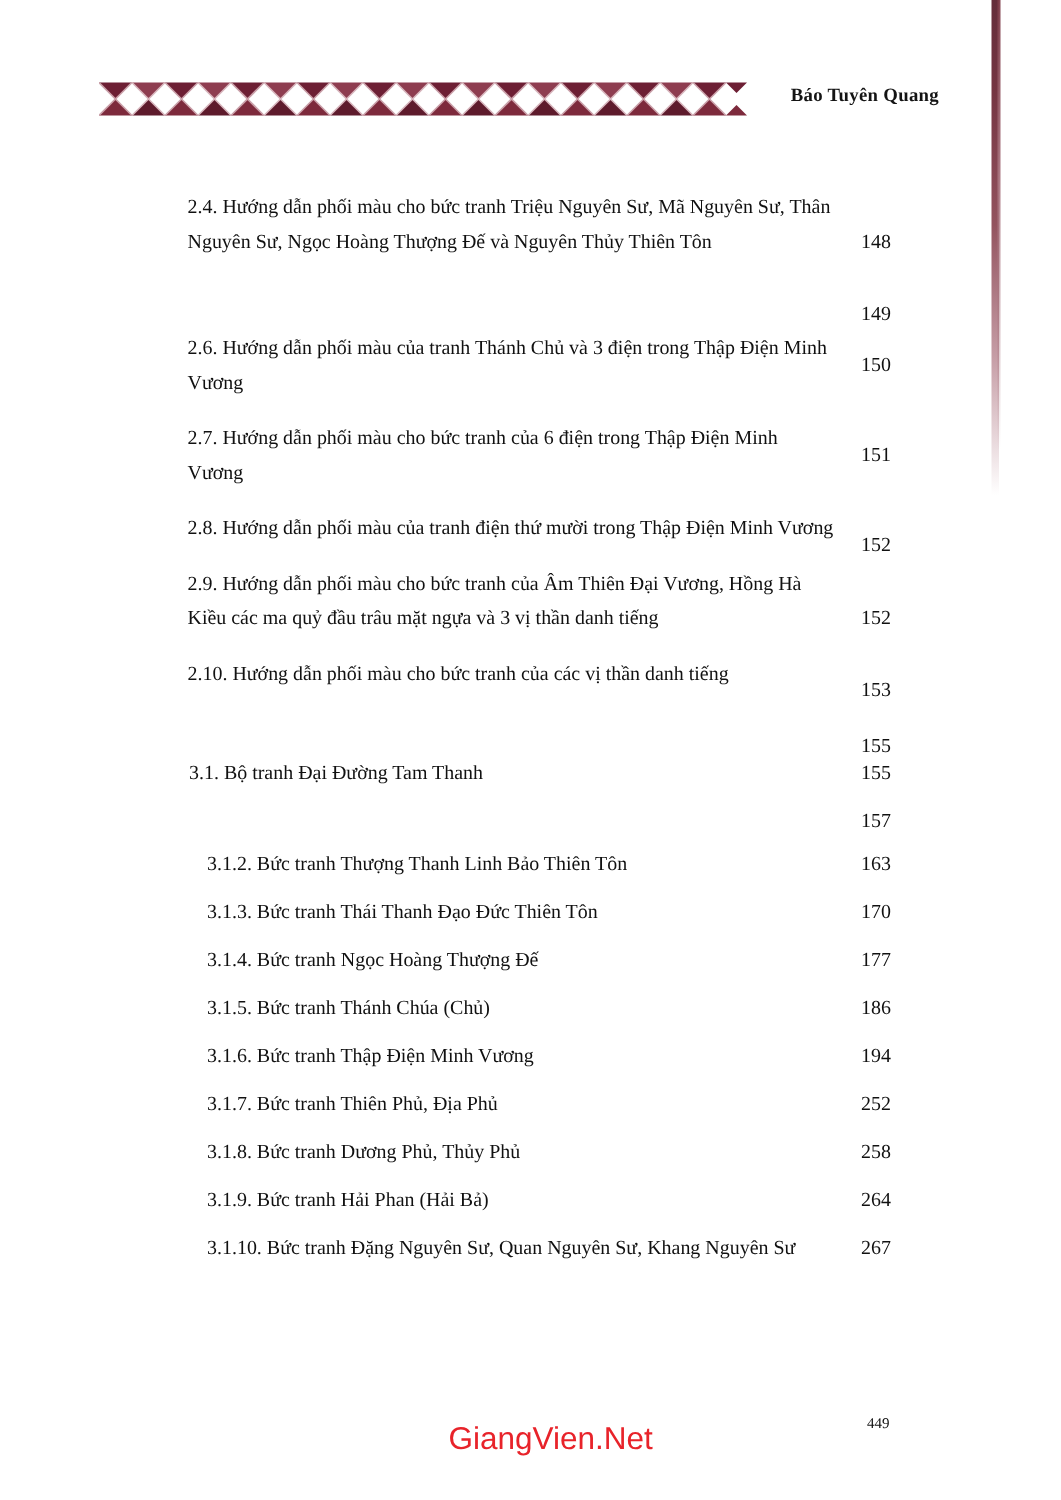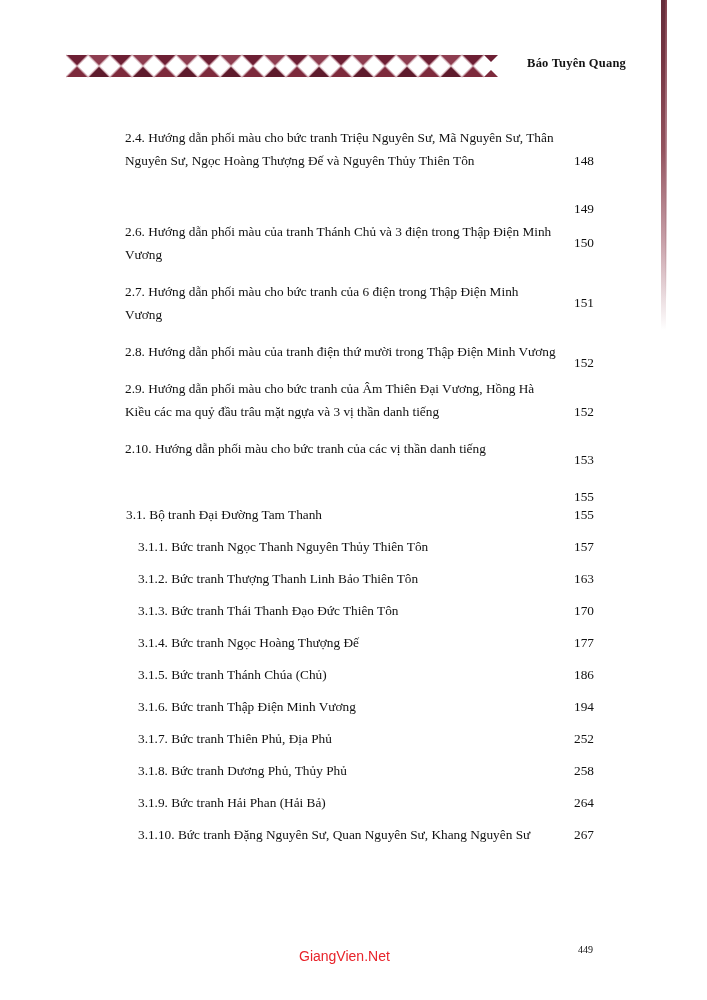--- a/index.html
+++ b/index.html
@@ -117,21 +117,21 @@
   
   .gap-lg { margin-bottom: 14px; }
   .gap-sm { margin-bottom: 9px; }
 
   
   .watermark {
     position: absolute;
     left: 299px;
     top: 948px;
     font-family: "Liberation Sans", "DejaVu Sans", sans-serif;
-    font-size: 14px;
+    font-size: 21px;
     color: #e8232a;
     letter-spacing: 0px;
     white-space: nowrap;
     text-align: center;
   }
   .folio {
     position: absolute;
     left: 578px;
     top: 944px;
     font-size: 10px;
@@ -232,21 +232,20 @@
   <div class="toc-row lvl-h1 just gap-sm">
     <span class="toc-page pg-2l">155</span>
   </div>
 
   <div class="toc-row lvl-3 gap-sm">
     <span class="toc-text">3.1. Bộ tranh Đại Đường Tam Thanh</span>
     <span class="toc-page pg-top">155</span>
   </div>
 
   <div class="toc-row lvl-4 gap-sm">
-    <span class="toc-text">3.1.1. Bức tranh Ngọc Thanh Nguyên Thủy Thiên Tôn</span>
     <span class="toc-page pg-top">157</span>
   </div>
 
   <div class="toc-row lvl-4 gap-sm">
     <span class="toc-text">3.1.2. Bức tranh Thượng Thanh Linh Bảo Thiên Tôn</span>
     <span class="toc-page pg-top">163</span>
   </div>
 
   <div class="toc-row lvl-4 gap-sm">
     <span class="toc-text">3.1.3. Bức tranh Thái Thanh Đạo Đức Thiên Tôn</span>

